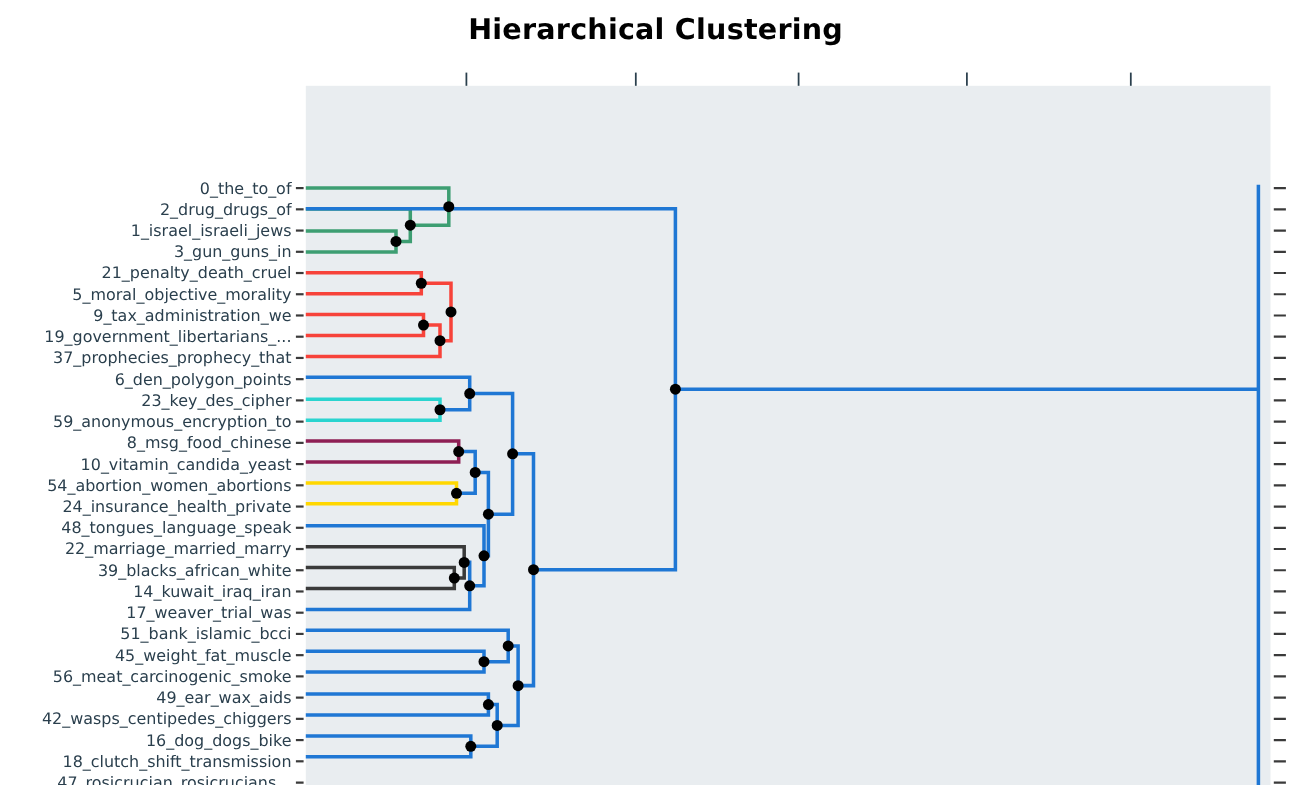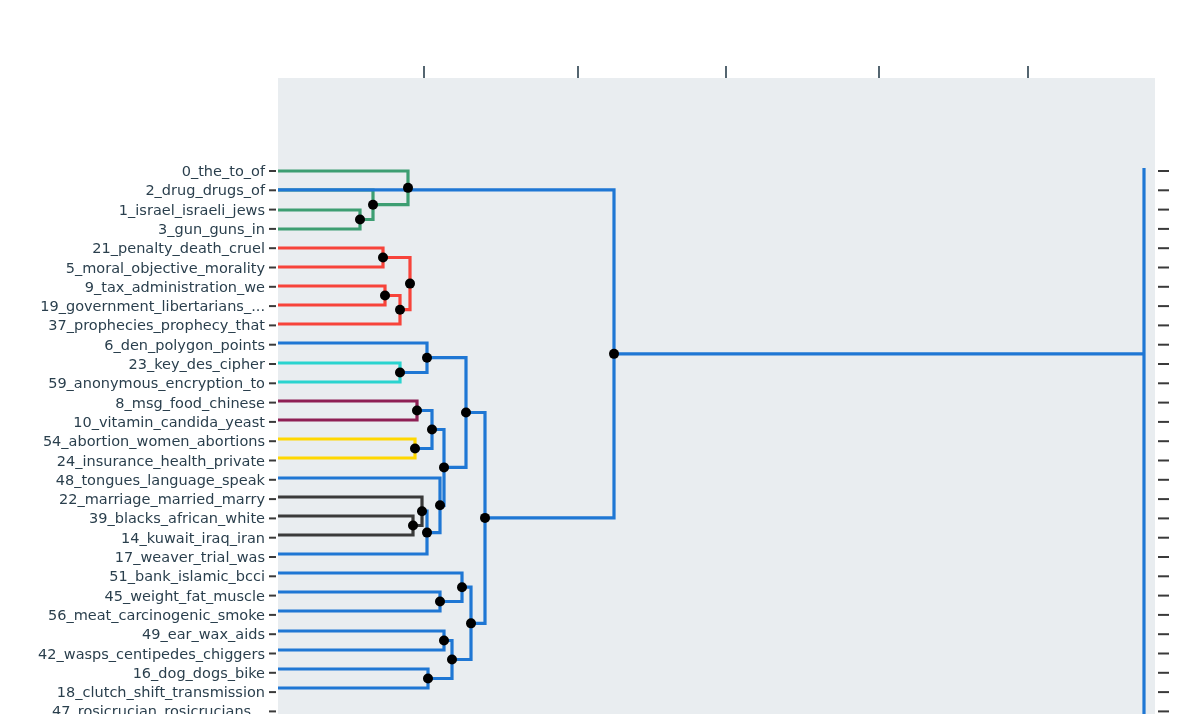--- a/index.html
+++ b/index.html
@@ -42,20 +42,21 @@
     fill: #2a3f4d;
     text-anchor: end;
     dominant-baseline: middle;
   }
 </style>
 </head>
 <body>
 
 <div id="figure">
 
+  <div id="chart-title">Hierarchical Clustering</div>
 
   <svg id="dendrogram-svg" width="1192" height="714">
     <rect id="plot-bg" x="278" y="78" width="877" height="636" fill="#e9edf0"></rect>
     <g id="top-ticks">
         <line x1="424" y1="66" x2="424" y2="78" stroke="#2a3f4d" stroke-width="1.6"></line>
         <line x1="578" y1="66" x2="578" y2="78" stroke="#2a3f4d" stroke-width="1.6"></line>
         <line x1="726" y1="66" x2="726" y2="78" stroke="#2a3f4d" stroke-width="1.6"></line>
         <line x1="879" y1="66" x2="879" y2="78" stroke="#2a3f4d" stroke-width="1.6"></line>
         <line x1="1028" y1="66" x2="1028" y2="78" stroke="#2a3f4d" stroke-width="1.6"></line>
       </g>

